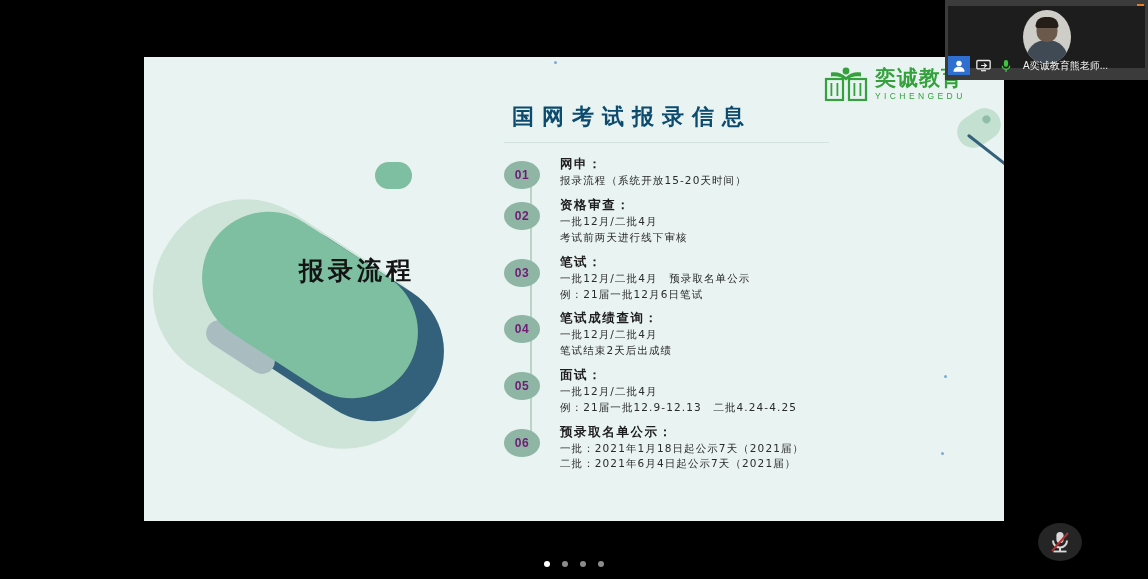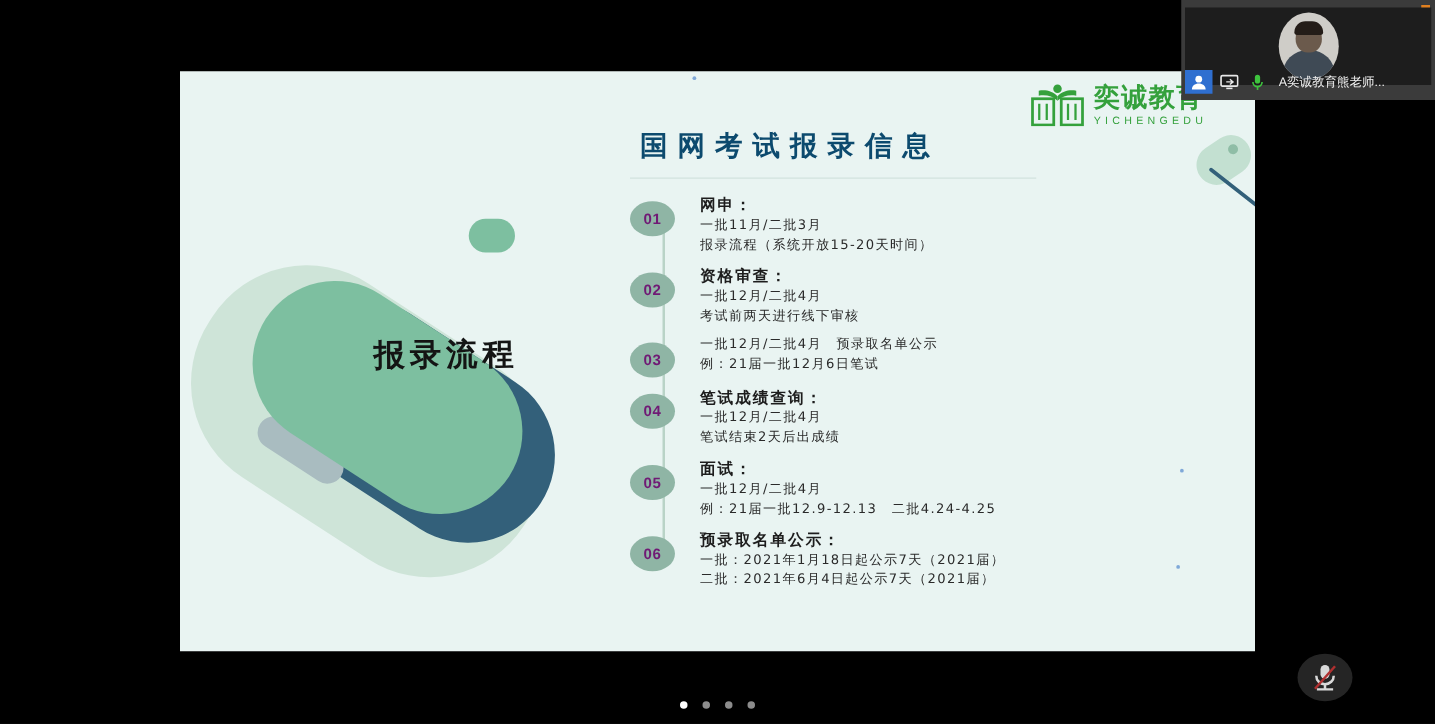--- a/index.html
+++ b/index.html
@@ -19,21 +19,21 @@
   
   #deco-pop{position:absolute;left:812px;top:55px;width:46px;height:32px;background:#c3e0d1;
             border-radius:16px;transform:rotate(-34deg);}
   #deco-pop:after{content:"";position:absolute;right:8px;top:9px;width:8px;height:8px;border-radius:50%;background:#8fbda6;}
   #deco-line{position:absolute;left:818px;top:93px;width:54px;height:3px;background:#33607a;
              transform:rotate(38deg);border-radius:2px;}
 
   .deco-dot{position:absolute;width:3px;height:3px;border-radius:50%;background:#7fa8d8;}
 
   
-  #illus{position:absolute;left:48px;top:105px;width:330px;height:260px;text-decoration:underline;}
+  #illus{position:absolute;left:48px;top:92px;width:330px;height:260px;text-decoration:underline;}
   .pop{position:absolute;border-radius:90px;}
   .pop-back{left:10px;top:25px;width:185px;height:300px;background:#cee4d8;
             transform:rotate(-57deg);transform-origin:50% 50%;}
   .pop-blue{left:70px;top:55px;width:140px;height:240px;background:#33607a;
             transform:rotate(-57deg);transform-origin:50% 50%;}
   .pop-green{left:52px;top:40px;width:132px;height:232px;background:#7dbfa0;
              transform:rotate(-57deg);transform-origin:50% 50%;}
   .pop-knob{position:absolute;left:183px;top:13px;width:37px;height:27px;border-radius:16px;background:#7dbfa0;}
   .pop-stick{position:absolute;left:10px;top:185px;width:77px;height:26px;border-radius:13px;
              background:#a9bcc0;transform:rotate(33deg);}
@@ -127,37 +127,37 @@
       <div id="slide-title">国网考试报录信息</div>
       <div id="title-rule"></div>
 
       <div id="steps">
         <div id="step-line"></div>
 
         <div class="step">
           <div class="step-badge">01</div>
           <div class="step-body">
             <div class="step-head">网申：</div>
-            <div class="step-line">一批11月/二批3月</div>
             <div class="step-line">报录流程（系统开放15-20天时间）</div>
           </div>
         </div>
 
         <div class="step">
           <div class="step-badge">02</div>
           <div class="step-body">
             <div class="step-head">资格审查：</div>
             <div class="step-line">一批12月/二批4月</div>
             <div class="step-line">考试前两天进行线下审核</div>
           </div>
         </div>
 
         <div class="step">
           <div class="step-badge">03</div>
           <div class="step-body">
+            <div class="step-head">笔试：</div>
             <div class="step-line">一批12月/二批4月　预录取名单公示</div>
             <div class="step-line">例：21届一批12月6日笔试</div>
           </div>
         </div>
 
         <div class="step">
           <div class="step-badge">04</div>
           <div class="step-body">
             <div class="step-head">笔试成绩查询：</div>
             <div class="step-line">一批12月/二批4月</div>

